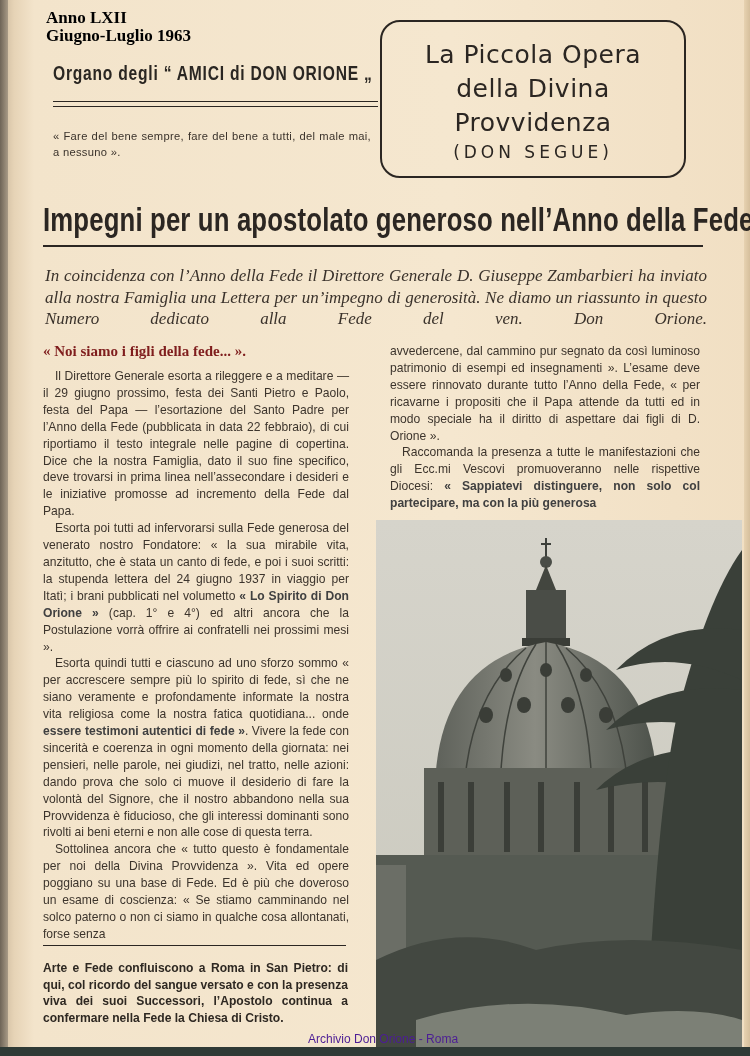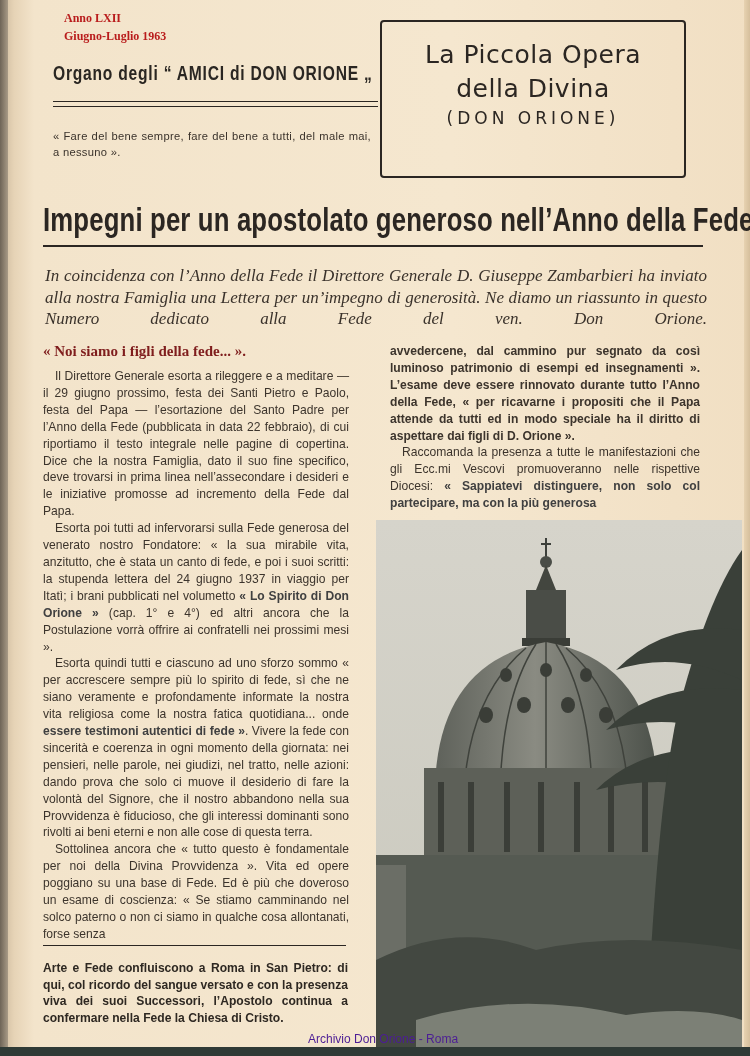--- a/index.html
+++ b/index.html
@@ -21,42 +21,42 @@
     position: absolute; left: 0; top: 1047px; width: 750px; height: 9px;
     background: #2f3a36;
   }
   .right-edge {
     position: absolute; right: 0; top: 0; width: 6px; height: 1056px;
     background: linear-gradient(90deg, #e7d2b1, #d5bf9c);
   }
 
   
   .issue {
-    position: absolute; left: 64px; top: 9px;
+    position: absolute; left: 46px; top: 9px;
     font-family: "Liberation Serif", serif; font-weight: bold;
-    font-size: 12px; line-height: 18px; color: #b91c1c;
+    font-size: 17px; line-height: 18px; color: #000000;
   }
   .organ {
     position: absolute; left: 53px; top: 62px; width: 322px;
     font-family: "Liberation Sans", sans-serif; font-weight: bold;
     font-size: 20px; letter-spacing: 1px; color: #2a2622;
     transform: scaleX(0.78); transform-origin: left top; white-space: nowrap;
   }
   .mast-rule {
     position: absolute; left: 53px; width: 325px; height: 0;
     border-top: 1.5px solid #2b2622;
   }
   .motto {
     position: absolute; left: 53px; top: 128px; width: 318px;
     font-size: 11.2px; font-weight: normal; line-height: 16px; color: #3a322b;
     text-align: justify; letter-spacing: 0.3px;
   }
   .box {
     position: absolute; left: 380px; top: 20px; width: 306px; height: 158px;
-    border: 2px solid #2b2622; border-radius: 4px; box-sizing: border-box;
+    border: 2px solid #2b2622; border-radius: 20px; box-sizing: border-box;
     text-align: center;
   }
   .box-line {
     font-family: "DejaVu Sans", sans-serif; font-weight: normal;
     font-size: 25px; line-height: 34px; color: #2b2622; letter-spacing: 0.5px;
   }
   .box-first { margin-top: 16px; }
   .box-sub {
     font-family: "DejaVu Sans", sans-serif; font-size: 17px; letter-spacing: 4px;
     color: #2b2622; margin-top: 2px;
@@ -100,21 +100,21 @@
     border-top: 1.5px solid #2b2622;
   }
   .caption {
     position: absolute; left: 43px; top: 960px; width: 305px;
     font-family: "Liberation Sans", sans-serif; font-weight: bold;
     font-size: 12.1px; line-height: 16.5px; color: #2e2822; text-align: justify;
   }
   .col-right {
     position: absolute; left: 390px; top: 343px; width: 310px;
   }
-  .col-right .body-text p.noindent { text-indent: 0; font-weight: bold; }
+  .col-right .body-text p.noindent { text-indent: 0; }
   .segue {
     text-align: right; font-weight: bold; font-size: 12.3px; color: #2a2520;
     margin-top: 6px;
   }
 
   
   .photo {
     position: absolute; left: 376px; top: 520px; width: 366px; height: 527px;
     overflow: hidden; background: #d3d1c6;
   }
@@ -138,21 +138,22 @@
   <div>Giugno-Luglio 1963</div>
 </div>
 <div class="organ">Organo degli “ AMICI di DON ORIONE „</div>
 <div class="mast-rule" style="top:101px"></div>
 <div class="mast-rule" style="top:106px"></div>
 <div class="motto">« Fare del bene sempre, fare del bene a tutti, del male mai, a nessuno ».</div>
 
 <div class="box">
   <div class="box-line box-first">La Piccola Opera</div>
   <div class="box-line">della Divina</div>
-  <div class="box-sub">(DON ORIONE)</div>
+  <div class="box-line">Provvidenza</div>
+  <div class="box-sub">(DON SEGUE)</div>
 </div>
 
 <div class="headline">Impegni per un apostolato generoso nell’Anno della Fede</div>
 <div class="head-rule"></div>
 <div class="intro">
   <p>In coincidenza con l’Anno della Fede il Direttore Generale D. Giuseppe Zambarbieri ha inviato alla nostra Famiglia una Lettera per un’impegno di generosità. Ne diamo un riassunto in questo Numero dedicato alla Fede del ven. Don Orione.</p>
 </div>
 
 <div class="col-left">
   <div class="subhead">« Noi siamo i figli della fede... ».</div>

